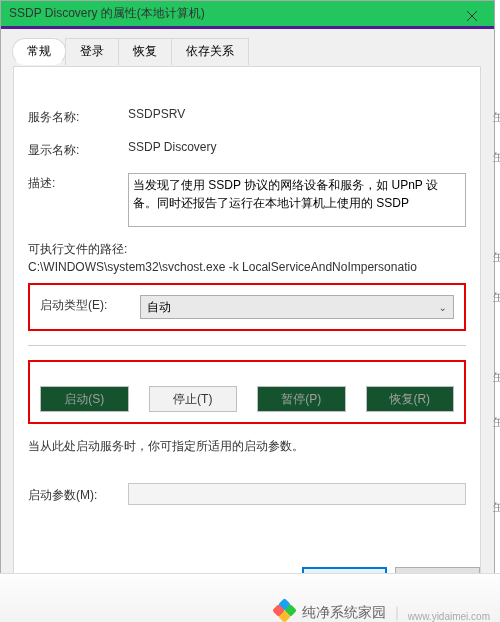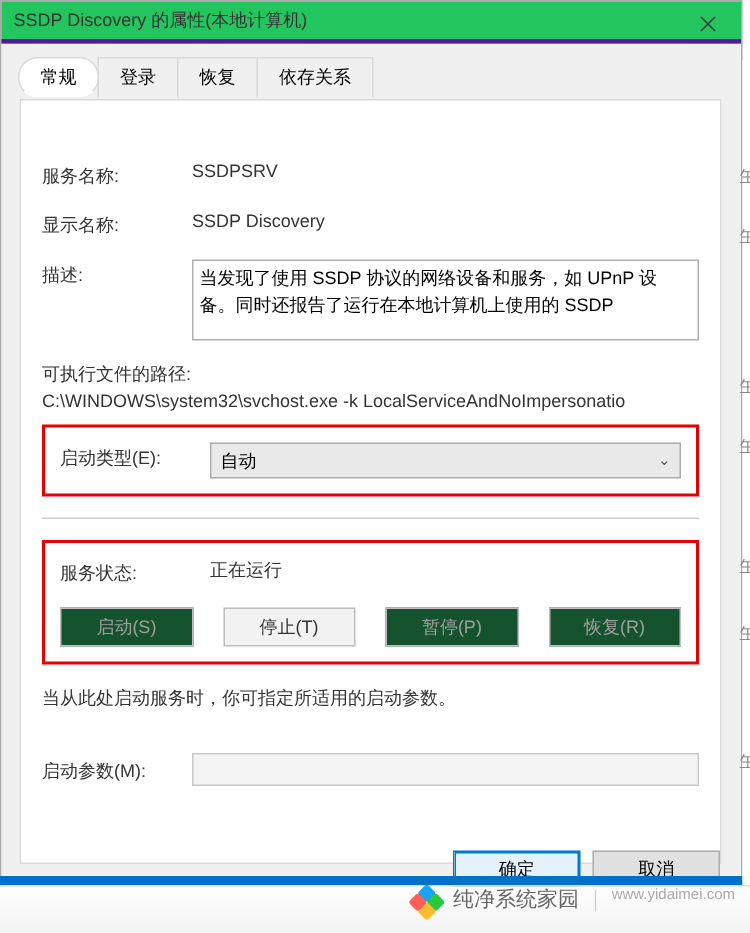--- a/index.html
+++ b/index.html
@@ -207,25 +207,25 @@
   .dlg-btn.primary {
     border: 1px solid #0078d7;
     box-shadow: inset 0 0 0 1px #0078d7;
     background: #e5f1fb;
   }
   .watermark-bar {
     position: absolute;
     left: 0;
     right: 0;
     bottom: 0;
-    height: 32px;
+    height: 49px;
     background: linear-gradient(#fefefe,#f3f3f3);
     border-top: 1px solid #ddd;
     display: flex;
-    align-items: flex-start;
+    align-items: flex-end;
     justify-content: flex-end;
     padding-right: 10px;
     font-size: 14px;
     color: #666;
     font-weight: 500;
   }
   .wm-logo {
     width: 22px;
     height: 22px;
     margin-right: 6px;
@@ -317,24 +317,20 @@
             <div class="select-control">
               <span>自动</span>
               <span class="chevron">⌄</span>
             </div>
           </div>
         </div>
 
         <hr class="sep">
 
         <div class="highlight-box">
-          <div class="row" style="margin-bottom:0">
-            <div class="label">服务状态:</div>
-            <div class="value">正在运行</div>
-          </div>
           <div class="btn-row">
             <div class="svc-btn">启动(S)</div>
             <div class="svc-btn enabled">停止(T)</div>
             <div class="svc-btn">暂停(P)</div>
             <div class="svc-btn">恢复(R)</div>
           </div>
         </div>
 
         <div class="note">当从此处启动服务时，你可指定所适用的启动参数。</div>
 

